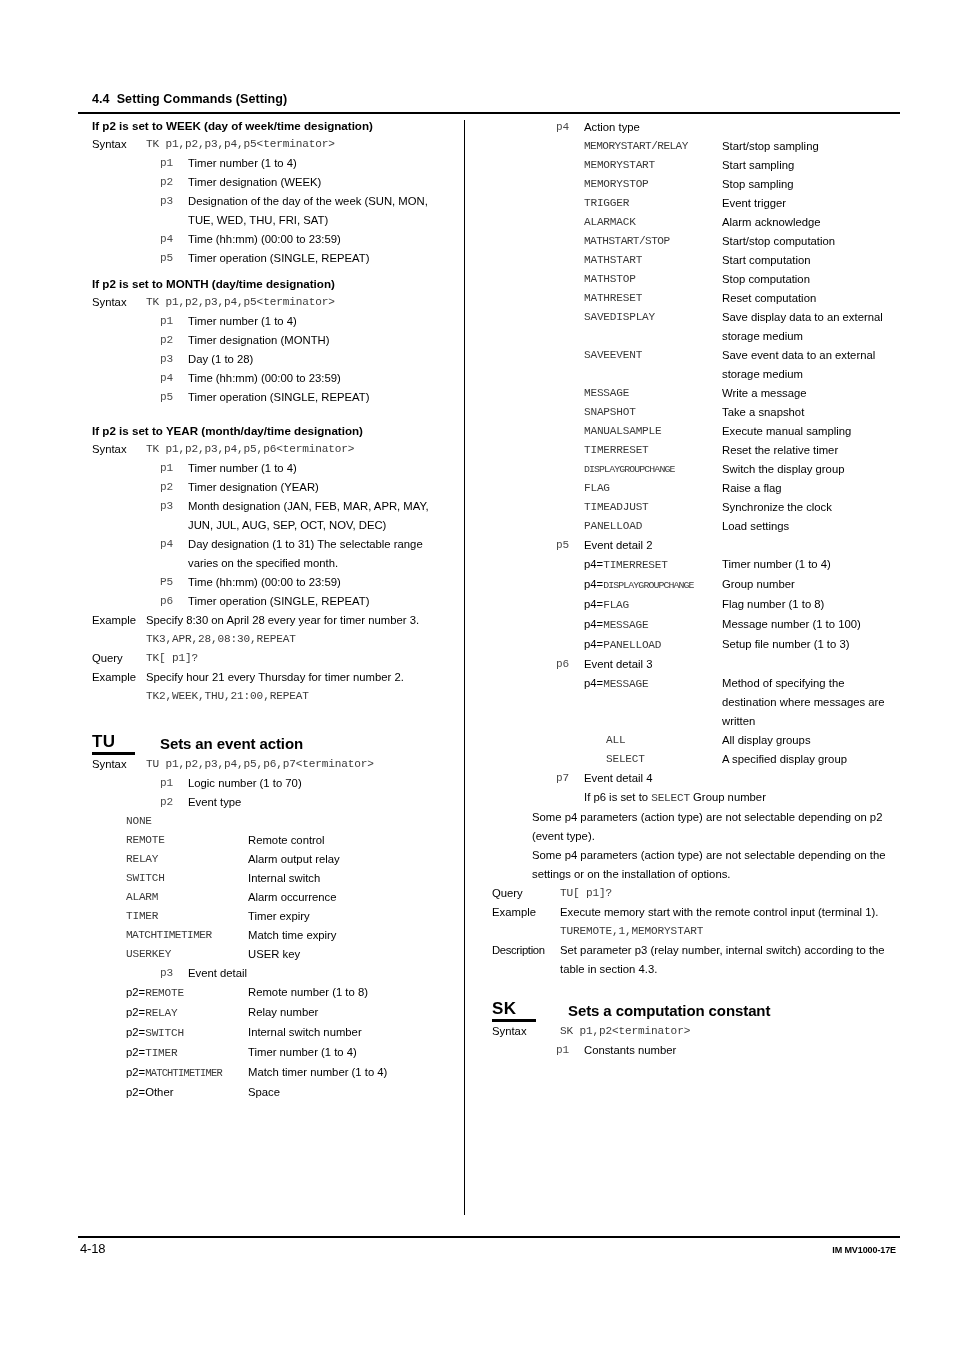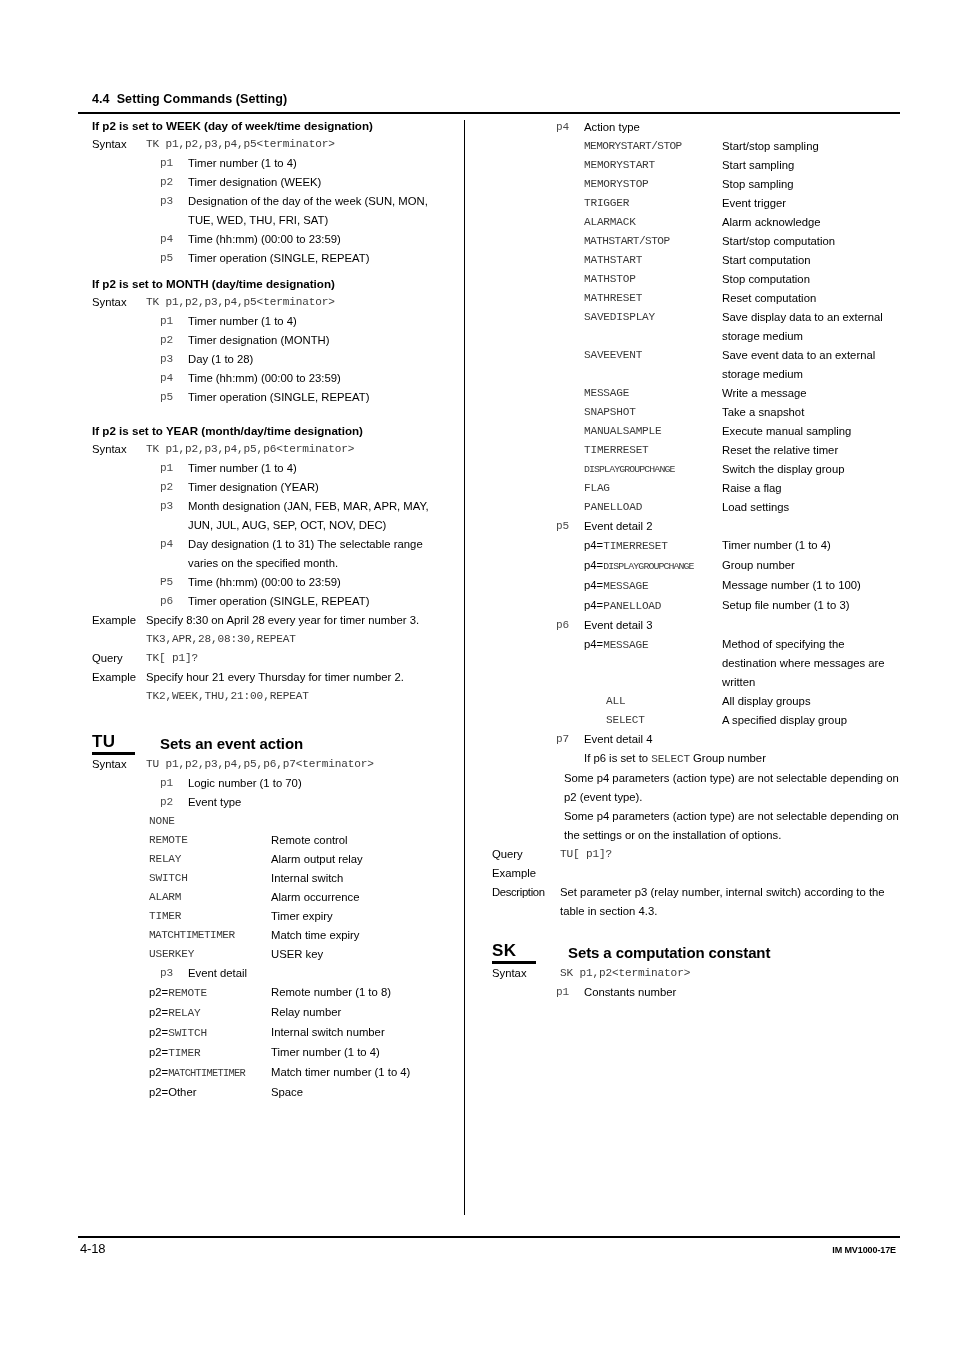--- a/index.html
+++ b/index.html
@@ -179,21 +179,21 @@
     flex: 1 1 auto;
     font-size: 11.3px;
     line-height: 19px;
     min-width: 0;
   }
 
   
   .vrow {
     display: flex;
     align-items: flex-start;
-    margin-left: 71px;
+    margin-left: 48px;
   }
   .col-right .vrow { margin-left: 100px; }
   .vrow .vval {
     flex: 0 0 122px;
     width: 122px;
     font-family: "Liberation Mono", "DejaVu Sans Mono", monospace;
     font-size: 11.1px;
     line-height: 19px;
     color: #3a3a3a;
     letter-spacing: -0.2px;
@@ -219,21 +219,21 @@
   }
   .vval.tight { letter-spacing: -0.55px; }
   .vval.tighter { letter-spacing: -0.75px; font-size: 10.4px; }
   .vval.xtight { letter-spacing: -0.9px; font-size: 9.9px; }
 
   
   .ptext {
     font-size: 11.3px;
     line-height: 19px;
   }
-  .ptext.ind { margin-left: 80px; }
+  .ptext.ind { margin-left: 48px; }
   .mixline {
     font-size: 11.3px;
     line-height: 19px;
     margin-left: 100px;
   }
   .mixline .mo {
     font-family: "Liberation Mono", "DejaVu Sans Mono", monospace;
     font-size: 11.1px;
     color: #3a3a3a;
     letter-spacing: -0.2px;
@@ -451,21 +451,21 @@
   </div>
 
   <div class="col col-right">
 
     <div class="prow">
       <div class="pkey">p4</div>
       <div class="pdesc">Action type</div>
     </div>
 
     <div class="vrow">
-      <div class="vval tight">MEMORYSTART/STOP</div>
+      <div class="vval tight">MEMORYSTART/RELAY</div>
       <div class="vmean">Start/stop sampling</div>
     </div>
     <div class="vrow">
       <div class="vval">MEMORYSTART</div>
       <div class="vmean">Start sampling</div>
     </div>
     <div class="vrow">
       <div class="vval">MEMORYSTOP</div>
       <div class="vmean">Stop sampling</div>
     </div>
@@ -517,40 +517,48 @@
       <div class="vval">TIMERRESET</div>
       <div class="vmean">Reset the relative timer</div>
     </div>
     <div class="vrow">
       <div class="vval xtight">DISPLAYGROUPCHANGE</div>
       <div class="vmean">Switch the display group</div>
     </div>
     <div class="vrow">
       <div class="vval">FLAG</div>
       <div class="vmean">Raise a flag</div>
+    </div>
+    <div class="vrow">
+      <div class="vval">TIMEADJUST</div>
+      <div class="vmean">Synchronize the clock</div>
     </div>
     <div class="vrow">
       <div class="vval">PANELLOAD</div>
       <div class="vmean">Load settings</div>
     </div>
 
     <div class="prow">
       <div class="pkey">p5</div>
       <div class="pdesc">Event detail 2</div>
     </div>
 
     <div class="vrow">
       <div class="vval"><span class="eqk">p4=</span><span>TIMERRESET</span></div>
       <div class="vmean">Timer number (1 to 4)</div>
     </div>
     <div class="vrow">
       <div class="vval xtight"><span class="eqk">p4=</span><span>DISPLAYGROUPCHANGE</span></div>
       <div class="vmean">Group number</div>
     </div>
     <div class="vrow">
+      <div class="vval"><span class="eqk">p4=</span><span>FLAG</span></div>
+      <div class="vmean">Flag number (1 to 8)</div>
+    </div>
+    <div class="vrow">
       <div class="vval"><span class="eqk">p4=</span><span>MESSAGE</span></div>
       <div class="vmean">Message number (1 to 100)</div>
     </div>
     <div class="vrow">
       <div class="vval"><span class="eqk">p4=</span><span>PANELLOAD</span></div>
       <div class="vmean">Setup file number (1 to 3)</div>
     </div>
 
     <div class="prow">
       <div class="pkey">p6</div>
@@ -579,20 +587,24 @@
 
     <div class="ptext ind">Some p4 parameters (action type) are not selectable depending on p2 (event type).</div>
     <div class="ptext ind">Some p4 parameters (action type) are not selectable depending on the settings or on the installation of options.</div>
 
     <div class="lrow">
       <div class="lbl">Query</div>
       <div class="body mono">TU[ p1]?</div>
     </div>
     <div class="lrow">
       <div class="lbl">Example</div>
+      <div class="body">
+        <div class="sans">Execute memory start with the remote control input (terminal 1).</div>
+        <div class="mono">TUREMOTE,1,MEMORYSTART</div>
+      </div>
     </div>
     <div class="lrow">
       <div class="lbl wide">Description</div>
       <div class="body sans">Set parameter p3 (relay number, internal switch) according to the table in section 4.3.</div>
     </div>
 
     <div class="spacer-20"></div>
 
     <div>
       <div class="cmd-head" style="margin-left:8px;">

